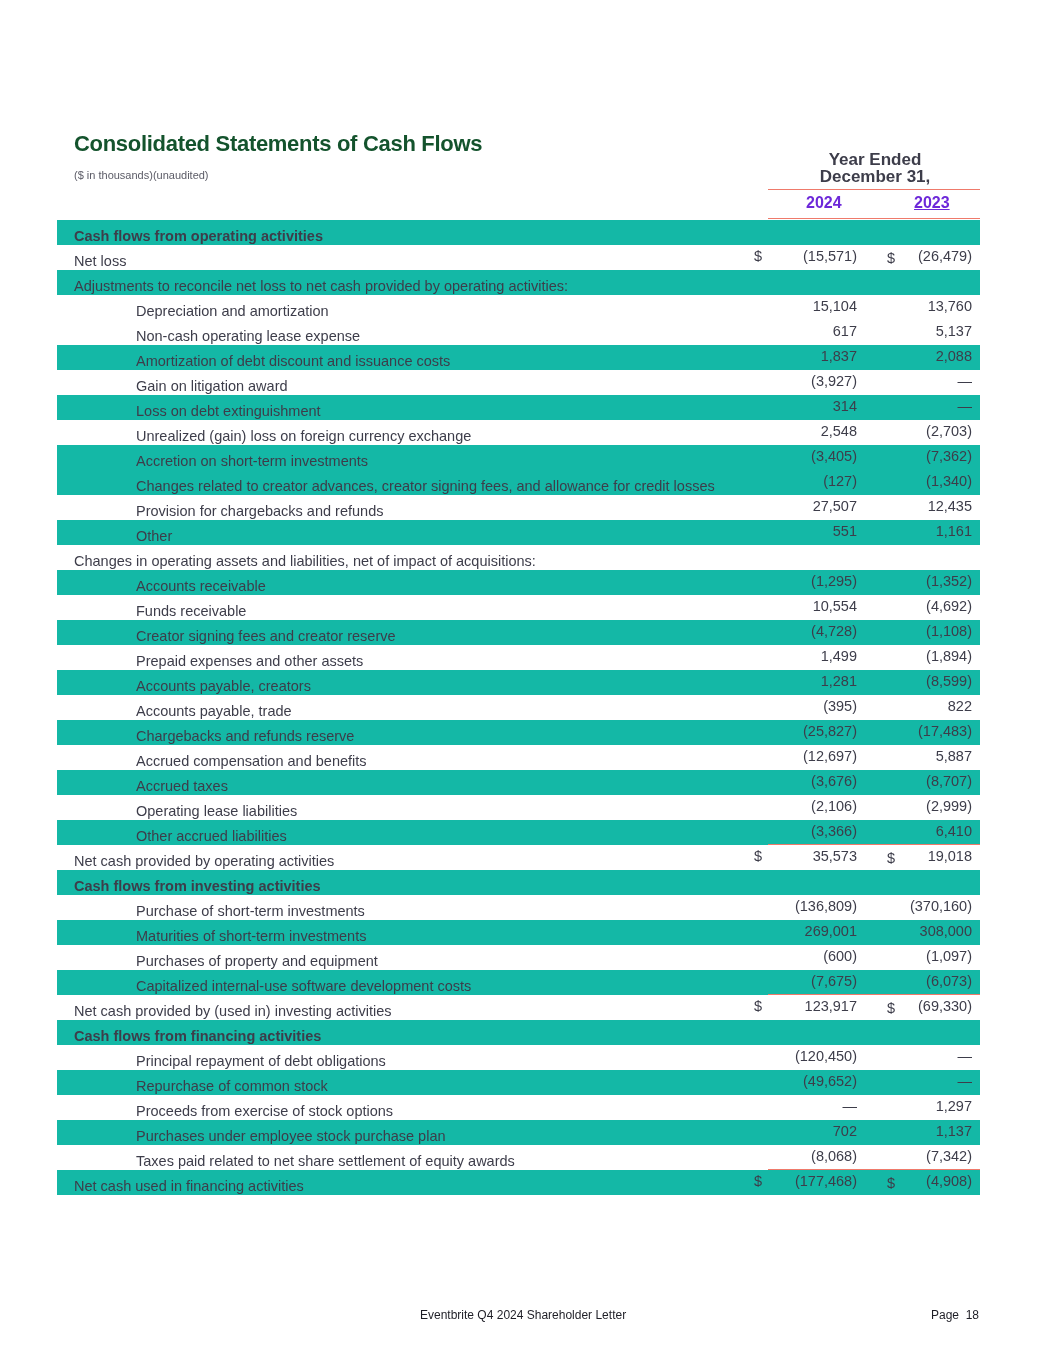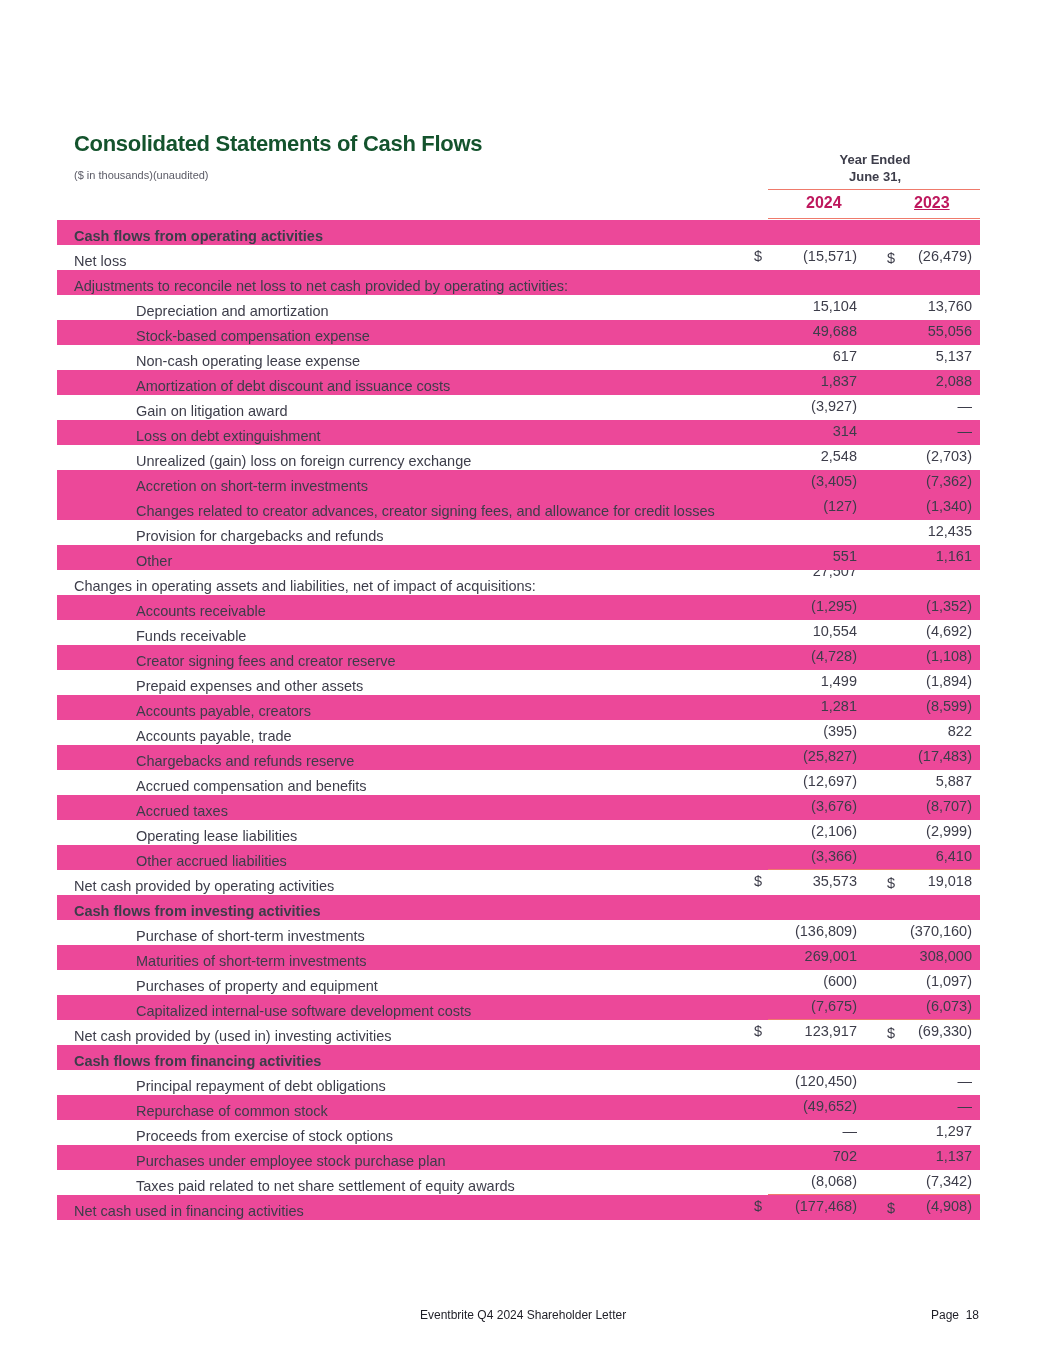--- a/index.html
+++ b/index.html
@@ -1,46 +1,46 @@
 <!DOCTYPE html>
 <html><head>
 <meta charset="utf-8">
 <style>
   html, body { margin: 0; padding: 0; background: #ffffff; }
   body { width: 1055px; height: 1365px; position: relative; font-family: "Liberation Sans", sans-serif; color: #3d3d4a; }
   .title { position: absolute; left: 74px; top: 131px; font-size: 22px; font-weight: bold; color: #14532d; letter-spacing: -0.3px; }
   .subtitle { position: absolute; left: 74px; top: 169px; font-size: 11px; color: #5b5b66; }
-  .period { position: absolute; left: 770px; width: 210px; top: 151px; text-align: center; font-size: 13px; font-weight: bold; color: #3d3d4a; line-height: 17px; }
+  .period { position: absolute; left: 770px; width: 210px; top: 151px; text-align: center; font-size: 17px; font-weight: bold; color: #3d3d4a; line-height: 17px; }
   .rule { position: absolute; left: 768px; width: 212px; height: 1px; background: #ef7a6b; }
-  .years { position: absolute; top: 194px; left: 770px; width: 210px; height: 22px; font-size: 16px; font-weight: bold; color: #be185d; }
+  .years { position: absolute; top: 194px; left: 770px; width: 210px; height: 22px; font-size: 16px; font-weight: bold; color: #6d28d9; }
   .years span { position: absolute; top: 0; }
   .table { position: absolute; left: 57px; top: 220px; width: 923px; }
   .row { position: relative; height: 25px; font-size: 14.5px; }
-  .row.shade { background: #ec4899; }
+  .row.shade { background: #14b8a6; }
   .row .label { position: absolute; top: 8px; left: 17px; white-space: nowrap; color: #3d3d4a; }
   .row.indent .label { left: 79px; }
   .row.bold .label { top: 8px; font-weight: bold; }
   .row .dol { position: absolute; top: 3px; font-size: 14.5px; }
   .row .dol.a { left: 697px; }
   .row .dol.b { left: 830px; top: 5px; }
   .row .v { position: absolute; top: 3px; text-align: right; width: 110px; font-size: 14.5px; }
   .row .v.a { right: 123px; }
   .row .v.b { right: 8px; }
   .row.total::before { content: ""; position: absolute; left: 711px; width: 212px; top: -1px; height: 1px; background: #ef7a6b; }
   .footer { position: absolute; top: 1308px; font-size: 12px; color: #1e1e26; }
 </style>
 </head>
 <body>
 
 <div class="title">Consolidated Statements of Cash Flows</div>
 <div class="subtitle">($ in thousands)(unaudited)</div>
 
 <div class="period">
   <div>Year Ended</div>
-  <div>June 31,</div>
+  <div>December 31,</div>
 </div>
 <div class="rule" style="top:189px;"></div>
 <div class="years">
   <span style="left:36px;">2024</span>
   <span style="left:144px;text-decoration:underline;">2023</span>
 </div>
 <div class="rule" style="top:218px;"></div>
 
 <div class="table" id="cf-table">
     <div class="row shade bold">
@@ -54,25 +54,20 @@
       <span class="v b">(26,479)</span>
     </div>
     <div class="row shade">
       <span class="label">Adjustments to reconcile net loss to net cash provided by operating activities:</span>
     </div>
     <div class="row indent">
       <span class="label">Depreciation and amortization</span>
       <span class="v a" style="padding-right: 0px;">15,104</span>
       <span class="v b">13,760</span>
     </div>
-    <div class="row shade indent">
-      <span class="label">Stock-based compensation expense</span>
-      <span class="v a" style="padding-right: 0px;">49,688</span>
-      <span class="v b">55,056</span>
-    </div>
     <div class="row indent">
       <span class="label">Non-cash operating lease expense</span>
       <span class="v a" style="padding-right: 0px;">617</span>
       <span class="v b">5,137</span>
     </div>
     <div class="row shade indent">
       <span class="label">Amortization of debt discount and issuance costs</span>
       <span class="v a" style="padding-right: 0px;">1,837</span>
       <span class="v b">2,088</span>
     </div>
@@ -96,21 +91,21 @@
       <span class="v a">(3,405)</span>
       <span class="v b">(7,362)</span>
     </div>
     <div class="row shade indent">
       <span class="label">Changes related to creator advances, creator signing fees, and allowance for credit losses</span>
       <span class="v a">(127)</span>
       <span class="v b">(1,340)</span>
     </div>
     <div class="row indent">
       <span class="label">Provision for chargebacks and refunds</span>
-      <span class="v a" style="padding-right: 0px; margin-top: 40px;">27,507</span>
+      <span class="v a" style="padding-right: 0px;">27,507</span>
       <span class="v b">12,435</span>
     </div>
     <div class="row shade indent">
       <span class="label">Other</span>
       <span class="v a" style="padding-right: 0px;">551</span>
       <span class="v b">1,161</span>
     </div>
     <div class="row">
       <span class="label">Changes in operating assets and liabilities, net of impact of acquisitions:</span>
     </div>

